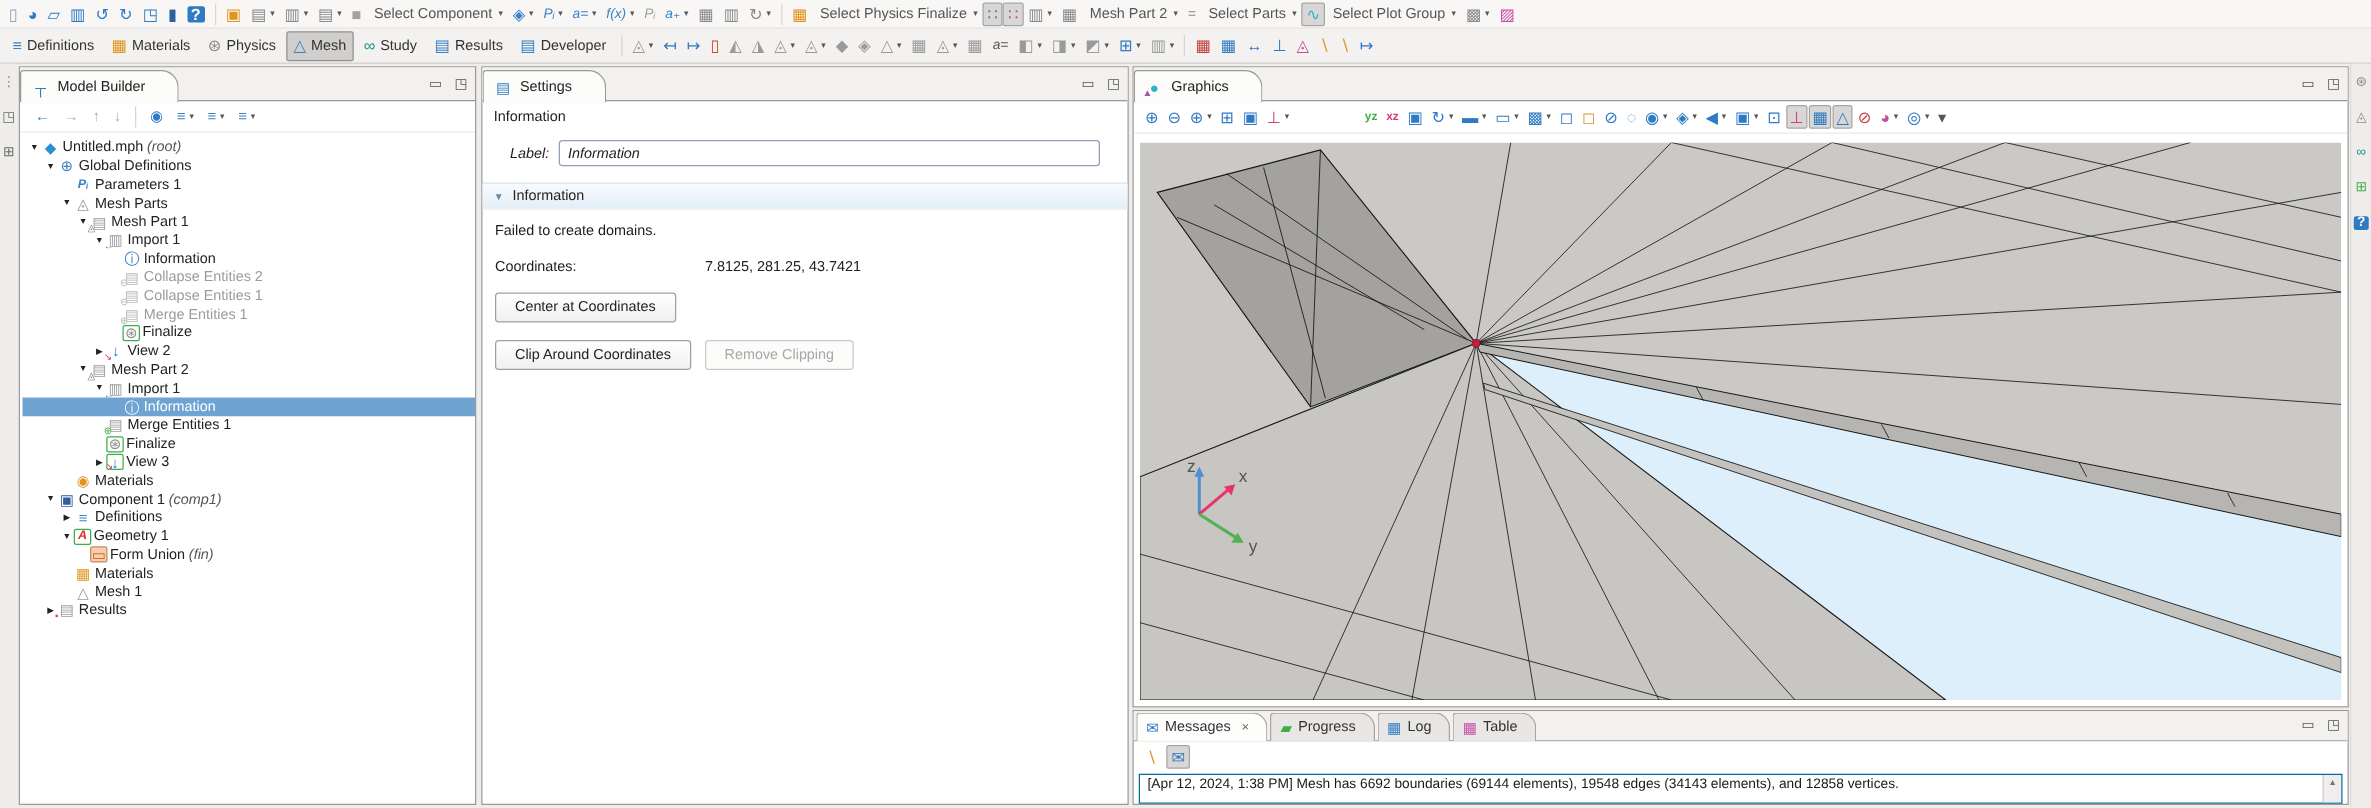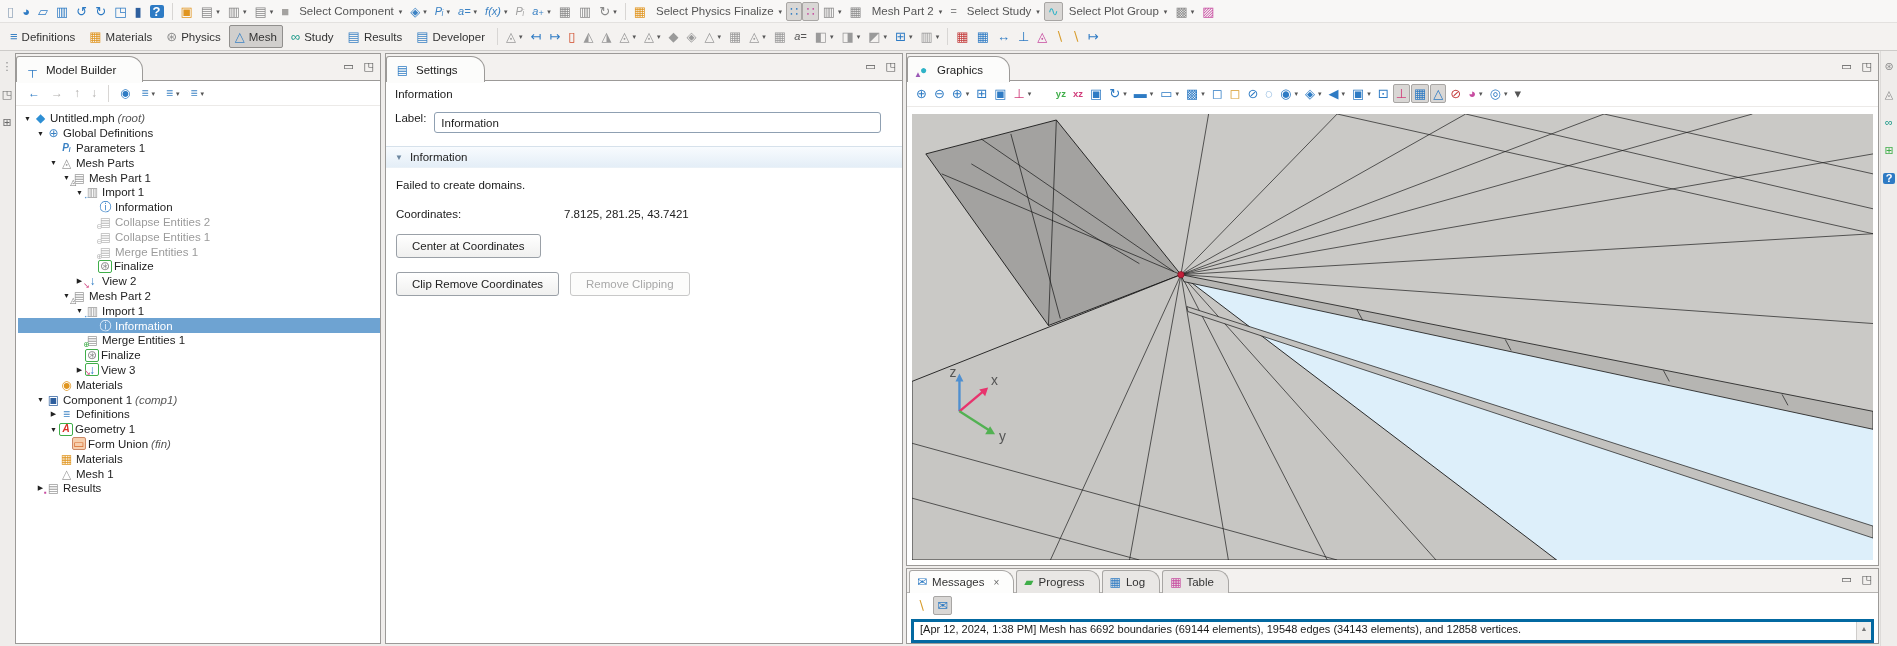--- a/index.html
+++ b/index.html
@@ -47,21 +47,21 @@
   .trow .arrow { width:11px; text-align:center; font-size:7px; color:#222; flex:none; }
   .trow .lbl { margin-left:2px; }
   .trow .sfx { margin-left:3px; color:#555; font-style:italic; }
   .trow.selected { background:#6ea3d2; }
   .trow.selected .lbl, .trow.selected .sfx { color:#fff; }
   .trow.disabled .lbl { color:#9b9b9b; }
 
   
   #settings { left:385px; top:53px; width:518px; height:591px; }
   .sheading { padding:7px 9px 4px; color:#1c1c1c; }
-  .labelrow { display:flex; padding:8px 9px 4px; gap:8px; }
+  .labelrow { display:flex; align-items:center; padding:8px 22px 4px; gap:8px;font-style:italic; }
   .labelrow label { color:#1c1c1c; }
   .txtinput { width:447px; height:21px; border:1px solid #8fa0b2; border-radius:3px; padding:0 6px; font:inherit; color:#1c1c1c; background:#fff; }
   .section-h { display:flex; align-items:center; gap:7px; margin-top:9px; padding:4px 9px; background:linear-gradient(#f8fbfe,#e4eef7); border-top:1px solid #d6e1eb; border-bottom:1px solid #eaf1f7; color:#222; }
   .section-h .sc { color:#6d87a0; font-size:8px; }
   .errtext { padding:10px 10px 0; line-height:15px; color:#1b1b1b; }
   .coordrow { display:flex; padding:15px 10px 0; }
   .coordrow .cl { width:168px; color:#1b1b1b; }
   .btnrow { display:flex; gap:11px; padding:14px 10px 0; }
   .cbtn { font:inherit; color:#222; padding:5px 15px; background:linear-gradient(#ffffff,#f0f0ef); border:1px solid #9aa0a7; border-radius:3px; cursor:default; }
   .cbtn:disabled { color:#a8a8a8; border-color:#c8c8c8; background:#fcfcfb; }
@@ -75,21 +75,21 @@
   .gcanvas svg { width:100%; height:100%; display:block; }
 
   
   #msgs { left:906px; top:568px; width:973px; height:76px; }
   .mtabbar { position:relative; height:24px; background:#f3f1ef; border-bottom:1px solid #b5b3b1; }
   .mtab { position:relative; display:inline-flex; align-items:center; gap:5px; height:23px; top:1px; padding:0 14px 0 7px; border:1px solid #a8a6a4; border-bottom:none; border-radius:3px 12px 0 0; background:#e9e7e5; margin-left:2px; color:#333; }
   .mtab.active { background:#fdfdfc; }
   .mtab .g { font-size:12px; }
   .mtab .x { color:#666; font-size:10px; margin-left:4px; }
   .mtoolbar { display:flex; align-items:center; gap:4px; height:25px; padding-left:6px; }
-  .msgbody { position:absolute; left:4px; right:4px; top:50px; bottom:0; border:3px solid #0369a1; background:#fff; overflow:hidden; }
+  .msgbody { position:absolute; left:4px; right:4px; top:50px; bottom:0; border:1px solid #0369a1; background:#fff; overflow:hidden; }
   .msgline { padding:1px 6px 0; line-height:12.5px; font-size:11px; color:#1a1a1a; white-space:nowrap; }
   .msb { position:absolute; right:0; top:0; width:15px; bottom:0; background:#f0eeec; border-left:1px solid #cfcdcb; }
   .msb .up { display:block; text-align:center; font-size:7px; color:#777; padding-top:3px; }
 
   
   .strip { position:absolute; top:51px; bottom:0; background:#efedeb; display:flex; flex-direction:column; align-items:center; gap:9px; padding-top:6px; }
   #lstrip { left:0; width:14px; }
   #rstrip { right:0; width:17px; border-left:1px solid #dddbd9; }
   .strip .g { font-size:11px; line-height:1; }
 </style>
@@ -204,21 +204,21 @@
         <span class="g" style="color: rgb(138, 138, 138);">▦</span>
       </span>
       <span class="tbtn">
         <span class="ddlabel">Mesh Part 2</span>
         <span class="caret">▾</span>
       </span>
       <span class="tbtn">
         <span class="g txt" style="color: rgb(138, 138, 138);">=</span>
       </span>
       <span class="tbtn">
-        <span class="ddlabel">Select Study</span>
+        <span class="ddlabel">Select Parts</span>
         <span class="caret">▾</span>
       </span>
       <span class="tbtn pressed">
         <span class="g" style="color: rgb(47, 179, 199);">∿</span>
       </span>
       <span class="tbtn">
         <span class="ddlabel">Select Plot Group</span>
         <span class="caret">▾</span>
       </span>
       <span class="tbtn">
@@ -659,21 +659,21 @@
       <div>Failed to create domains.</div>
     </div>
     <div class="coordrow">
       <span class="cl">Coordinates:</span>
       <span>7.8125, 281.25, 43.7421</span>
     </div>
     <div class="btnrow">
       <button class="cbtn">Center at Coordinates</button>
     </div>
     <div class="btnrow">
-      <button class="cbtn">Clip Remove Coordinates</button>
+      <button class="cbtn">Clip Around Coordinates</button>
       <button class="cbtn" disabled="">Remove Clipping</button>
     </div>
   </div>
 
   <div id="gfx" class="panel">
     <div class="ptabbar">
       <div class="ptab">
         <span id="gfxtabicon"><span class="ic">
               <span class="g" style="color: rgb(47, 179, 199);">●</span>
               <span class="g2" style="color: rgb(155, 89, 182);">▲</span>
@@ -703,21 +703,21 @@
           <span class="g" style="color: rgb(46, 123, 196);">▣</span>
         </span>
         <span class="tbtn">
           <span class="g" style="color: rgb(209, 60, 122);">⊥</span>
           <span class="caret">▾</span>
         </span>
         <span class="tbtn">
           <span class="g txt" style="color: rgb(46, 123, 196); margin-top: 48px;">xy</span>
         </span>
         <span class="tbtn">
-          <span class="g txt" style="color: rgb(63, 174, 73);">yz</span>
+          <span class="g txt" style="color: rgb(63, 174, 73); margin-left: 36px;">yz</span>
         </span>
         <span class="tbtn">
           <span class="g txt" style="color: rgb(209, 60, 122);">xz</span>
         </span>
         <span class="tbtn">
           <span class="g" style="color: rgb(46, 123, 196);">▣</span>
         </span>
         <span class="tbtn">
           <span class="g" style="color: rgb(46, 123, 196);">↻</span>
           <span class="caret">▾</span>

